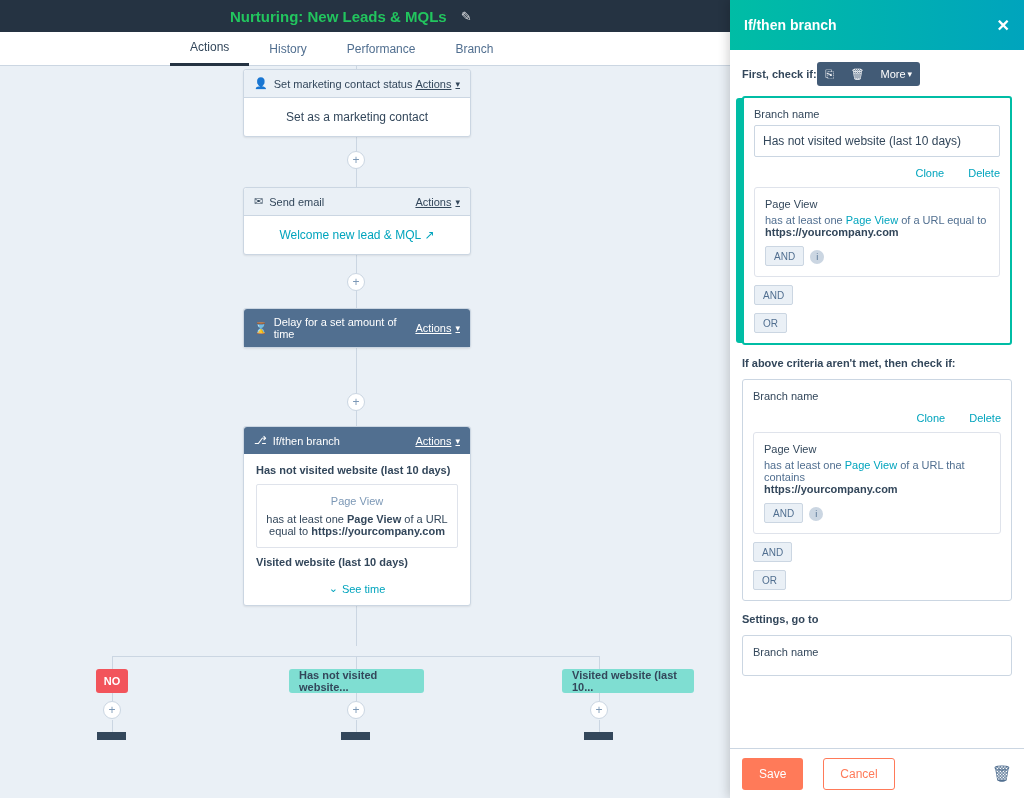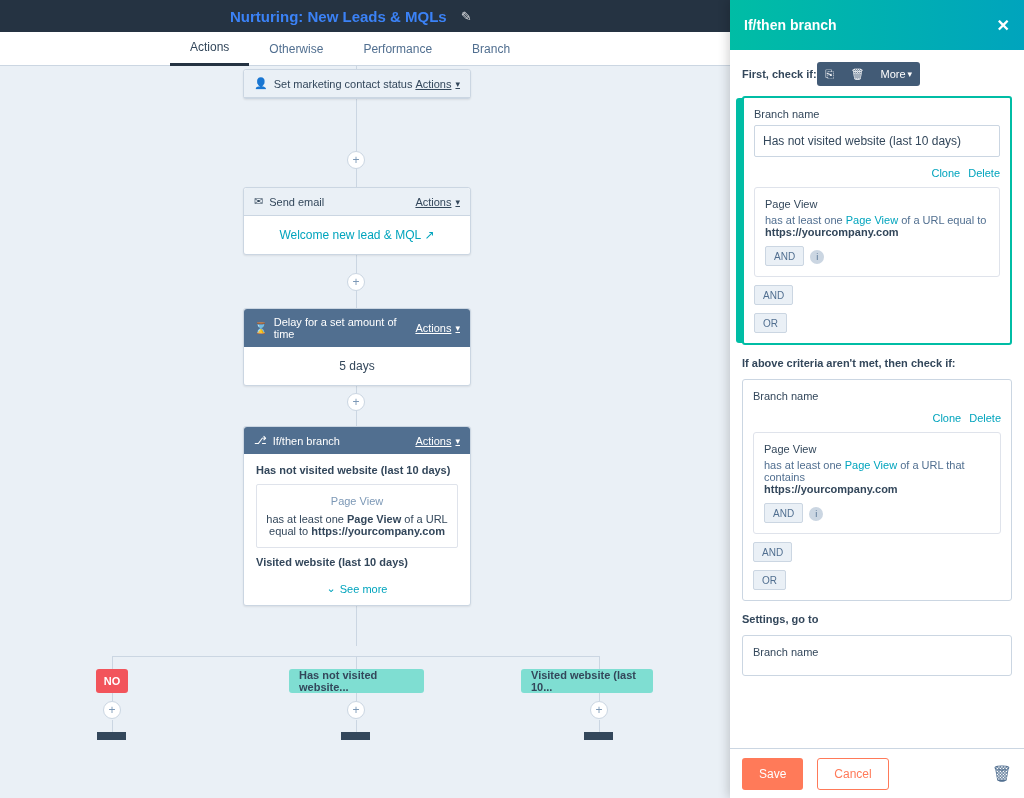--- a/index.html
+++ b/index.html
@@ -1,18 +1,18 @@
 <!DOCTYPE html>
 <html><head>
 <meta charset="utf-8">
 <style>
 *{box-sizing:border-box;margin:0;padding:0;font-family:-apple-system,BlinkMacSystemFont,"Segoe UI",Helvetica,Arial,sans-serif}
 body{width:1024px;height:798px;background:#eaf0f6;overflow:hidden;position:relative}
 .topbar{height:32px;background:#253342;display:flex;align-items:center;padding:0 230px;color:#f5f8fa}
-.wf-title{font-size:15px;font-weight:600;color:#3b82f6}
+.wf-title{font-size:15px;font-weight:600;color:#22c55e}
 .edit-ic{margin-left:14px;color:#fff;font-size:13px;opacity:.85}
 .tabs{height:34px;background:#fff;display:flex;align-items:center;border-bottom:1px solid #cbd6e2;padding-left:170px;font-size:12px;color:#33475b}
 .tab{padding:0 20px;height:34px;display:flex;align-items:center;cursor:pointer;color:#516f90}
 .tab.active{color:#33475b;border-bottom:3px solid #253342;font-weight:500}
 .canvas{position:absolute;top:66px;left:0;width:730px;height:732px}
 .node{position:absolute;background:#fff;border:1px solid #cbd6e2;border-radius:3px;box-shadow:0 1px 2px rgba(0,0,0,.08)}
 .node-hd{display:flex;align-items:center;justify-content:space-between;padding:7px 10px;font-size:11px;color:#33475b;background:#eaf0f6;border-bottom:1px solid #cbd6e2;border-radius:3px 3px 0 0}
 .node-hd.dark{background:#516f90;color:#fff;border-bottom:none}
 .node-hd-l{display:flex;align-items:center;gap:6px}
 .act-btn{font-size:11px;text-decoration:underline;cursor:pointer;display:flex;align-items:center;gap:2px}
@@ -27,21 +27,21 @@
 .toolbar{display:flex;justify-content:flex-start;align-items:center;margin-bottom:10px}
 .tb-btns{display:flex;gap:0}
 .tb-btn{background:#425b76;color:#fff;border:none;height:24px;min-width:26px;padding:0 8px;display:flex;align-items:center;justify-content:center;font-size:11px;cursor:pointer}
 .tb-btn:first-child{border-radius:3px 0 0 3px}
 .tb-btn:last-child{border-radius:0 3px 3px 0}
 .branch-card{border:2px solid #00bda5;border-radius:3px;padding:10px;background:#fff;position:relative;margin-bottom:12px}
 .branch-card.plain{border:1px solid #cbd6e2}
 .drag{position:absolute;left:-8px;top:0;bottom:0;width:8px;background:#00bda5;border-radius:3px 0 0 3px}
 .lbl{font-size:11px;color:#33475b;margin-bottom:5px}
 .txt-in{width:100%;height:32px;border:1px solid #cbd6e2;border-radius:2px;padding:0 8px;font-size:12px;color:#33475b}
-.cd{display:flex;justify-content:flex-end;gap:8px;font-size:11px;margin:10px 0 8px 0}
+.cd{display:flex;justify-content:flex-end;gap:24px;font-size:11px;margin:10px 0 8px 0}
 .cd span{color:#00a4bd;cursor:pointer;font-weight:500}
 .cond{border:1px solid #dfe3eb;border-radius:3px;padding:10px;background:#fff;font-size:11px;color:#516f90}
 .cond .tt{color:#33475b;margin-bottom:4px}
 .cond b{color:#33475b;font-weight:600}
 .logic{display:inline-flex;align-items:center;height:20px;padding:0 8px;background:#eaf0f6;border:1px solid #cbd6e2;border-radius:2px;font-size:10px;color:#516f90;margin-top:8px;margin-right:6px}
 .info{display:inline-flex;width:14px;height:14px;border-radius:50%;background:#cbd6e2;color:#516f90;align-items:center;justify-content:center;font-size:9px}
 .sect-lbl{font-size:11px;font-weight:700;color:#33475b;margin:6px 0 10px 0}
 .add-branch{background:#425b76;color:#fff;border:none;height:32px;padding:0 14px;border-radius:3px;font-size:12px;cursor:pointer;margin-bottom:14px}
 .panel-ft{height:50px;border-top:1px solid #cbd6e2;display:flex;align-items:center;justify-content:space-between;padding:0 12px}
 .btn{height:32px;padding:0 16px;border-radius:3px;font-size:12px;cursor:pointer;border:1px solid transparent}
@@ -56,36 +56,37 @@
 </head>
 <body>
 
 <div class="topbar">
   <span class="wf-title">Nurturing: New Leads &amp; MQLs</span>
   <span class="edit-ic">✎</span>
 </div>
 
 <div class="tabs">
   <div class="tab active">Actions</div>
-  <div class="tab">Otherwise</div>
+  <div class="tab">History</div>
   <div class="tab">Performance</div>
   <div class="tab">Branch</div>
 </div>
 
 <div class="canvas">
   <div class="vline" style="left:356px;top:0;height:580px"></div>
 
   <div class="node" style="left:243px;top:3px;width:228px">
     <div class="node-hd">
         <span class="node-hd-l">
           <span>👤</span>
           <span>Set marketing contact status</span>
         </span>
         <span class="act-btn chev">Actions</span>
       </div>
+    <div class="node-body">Set as a marketing contact</div>
   </div>
   <div class="plus" style="left:347px;top:85px">+</div>
 
   <div class="node" style="left:243px;top:121px;width:228px">
     <div class="node-hd">
         <span class="node-hd-l">
           <span>✉</span>
           <span>Send email</span>
         </span>
         <span class="act-btn chev">Actions</span>
@@ -95,54 +96,53 @@
   <div class="plus" style="left:347px;top:207px">+</div>
 
   <div class="node" style="left:243px;top:242px;width:228px">
     <div class="node-hd dark">
         <span class="node-hd-l">
           <span>⌛</span>
           <span>Delay for a set amount of time</span>
         </span>
         <span class="act-btn chev" style="color:#fff">Actions</span>
       </div>
-    <div class="node-body">5 days</div>
   </div>
   <div class="plus" style="left:347px;top:327px">+</div>
 
   <div class="node" style="left:243px;top:360px;width:228px">
     <div class="node-hd dark">
         <span class="node-hd-l">
           <span>⎇</span>
           <span>If/then branch</span>
         </span>
         <span class="act-btn chev" style="color:#fff">Actions</span>
       </div>
     <div style="padding:10px 12px;text-align:left">
       <div style="font-size:11px;font-weight:600;color:#33475b">Has not visited website (last 10 days)</div>
       <div class="nd-cond">
         <div style="text-align:center;color:#7c98b6;margin-bottom:6px">Page View</div>
         <div style="text-align:center;color:#33475b"><span>has at least one </span><b>Page View</b><span> of a URL equal to </span><b>https://yourcompany.com</b></div>
       </div>
       <div style="font-size:11px;font-weight:600;color:#33475b;margin-top:6px">Visited website (last 10 days)</div>
       <div class="see-more" style="margin-top:14px">
           <span>⌄</span>
-          <span>See more</span>
+          <span>See time</span>
         </div>
     </div>
   </div>
 
   <div class="vline" style="left:112px;top:590px;height:45px"></div>
   <div class="vline" style="left:356px;top:590px;height:45px"></div>
   <div class="vline" style="left:599px;top:590px;height:45px"></div>
   <div style="position:absolute;left:112px;top:590px;width:488px;height:1px;background:#cbd6e2"></div>
 
   <div class="pill" style="position:absolute;left:96px;top:603px;background:#f2545b;color:#fff;width:32px">NO</div>
   <div class="pill" style="position:absolute;left:289px;top:603px;background:#7fded2;color:#33475b;width:135px">Has not visited website...</div>
-  <div class="pill" style="position:absolute;left:521px;top:603px;background:#7fded2;color:#33475b;width:132px">Visited website (last 10...</div>
+  <div class="pill" style="position:absolute;left:562px;top:603px;background:#7fded2;color:#33475b;width:132px">Visited website (last 10...</div>
 
   <div class="plus" style="left:103px;top:635px">+</div>
   <div class="plus" style="left:347px;top:635px">+</div>
   <div class="plus" style="left:590px;top:635px">+</div>
 
   <div class="flag" style="left:97px;top:666px">
       <span style="left:0;top:0"></span>
       <span style="left:14px;top:0"></span>
       <span style="left:7px;top:7"></span>
       <span style="left:21px;top:7"></span>
@@ -218,19 +218,19 @@
       <div><span class="logic">OR</span></div>
     </div>
 
 
     <div class="sect-lbl">Settings, go to</div>
     <div class="branch-card plain" style="padding-bottom:12px">
       <div class="lbl">Branch name</div>
     </div>
   </div>
   <div class="panel-ft">
-    <div style="display:flex;gap:14px">
+    <div style="display:flex;gap:20px">
       <button class="btn btn-save">Save</button>
       <button class="btn btn-cancel">Cancel</button>
     </div>
     <span style="color:#516f90;font-size:16px;cursor:pointer">🗑</span>
   </div>
 </div>
 
 </body></html>

